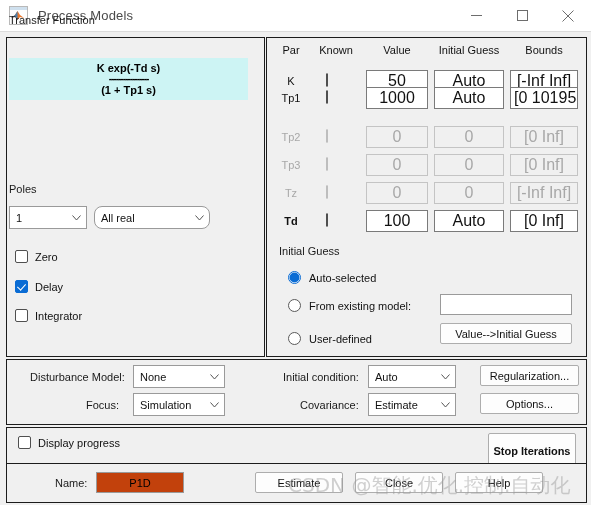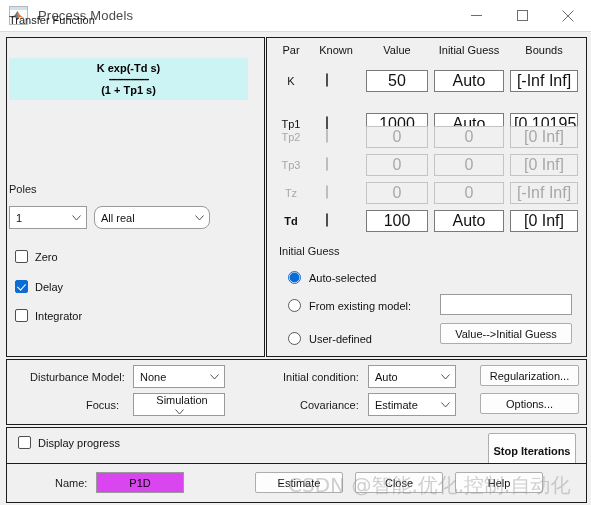--- a/index.html
+++ b/index.html
@@ -154,39 +154,39 @@
   .btn{
     background:#fdfdfd;border:1px solid #adadad;border-radius:2px;
     box-sizing:border-box;display:flex;align-items:center;justify-content:center;
     font-size:11px;color:#111;white-space:nowrap;
   }
 
   
   #lbl-disturbance{left:30px;top:371px;}
   #lbl-focus{left:86px;top:399px;}
   #combo-disturbance{left:133px;top:365px;width:92px;}
-  #combo-focus{left:133px;top:393px;width:92px;flex-direction:column;}
+  #combo-focus{left:133px;top:393px;width:92px;}
 
   #lbl-initcond{left:283px;top:371px;}
   #lbl-covariance{left:300px;top:399px;}
   #combo-initcond{left:368px;top:365px;width:88px;}
   #combo-covariance{left:368px;top:393px;width:88px;}
 
   #btn-regularization{position:absolute;left:480px;top:365px;width:99px;height:21px;}
   #btn-options{position:absolute;left:480px;top:393px;width:99px;height:21px;}
 
   
   #cb-display{left:18px;top:436px;}
   #btn-stop{position:absolute;left:488px;top:433px;width:88px;height:36px;font-weight:bold;}
 
   
   #lbl-name{left:55px;top:477px;}
   #name-input{
     position:absolute;left:96px;top:472px;width:88px;height:21px;
-    background:#d946ef;border:1px solid #9a9a9a;box-sizing:border-box;
+    background:#c2410c;border:1px solid #9a9a9a;box-sizing:border-box;
     display:flex;align-items:center;justify-content:center;font-size:11px;
   }
   #btn-estimate{position:absolute;left:255px;top:472px;width:88px;height:21px;}
   #btn-close-b{position:absolute;left:355px;top:472px;width:88px;height:21px;}
   #btn-help{position:absolute;left:455px;top:472px;width:88px;height:21px;}
 
   
   #watermark{
     position:absolute;left:288px;top:470px;width:300px;height:30px;
     display:flex;align-items:center;
@@ -277,21 +277,21 @@
 <div class="thead" id="th-bounds">Bounds</div>
 
 <div class="prow" style="top:67px">
   <div class="pname">K</div>
   <div class="pcb"><span class="cbx"></span></div>
   <div class="pfield f-value">50</div>
   <div class="pfield f-guess">Auto</div>
   <div class="pfield f-bounds">[-Inf Inf]</div>
 </div>
 
-<div class="prow" style="top:110px">
+<div class="prow" style="top:84px">
   <div class="pname">Tp1</div>
   <div class="pcb"><span class="cbx"></span></div>
   <div class="pfield f-value">1000</div>
   <div class="pfield f-guess">Auto</div>
   <div class="pfield f-bounds wide">[0 1019539.</div>
 </div>
 
 <div class="prow" style="top:123px">
   <div class="pname dim">Tp2</div>
   <div class="pcb"><span class="cbx disabled"></span></div>

